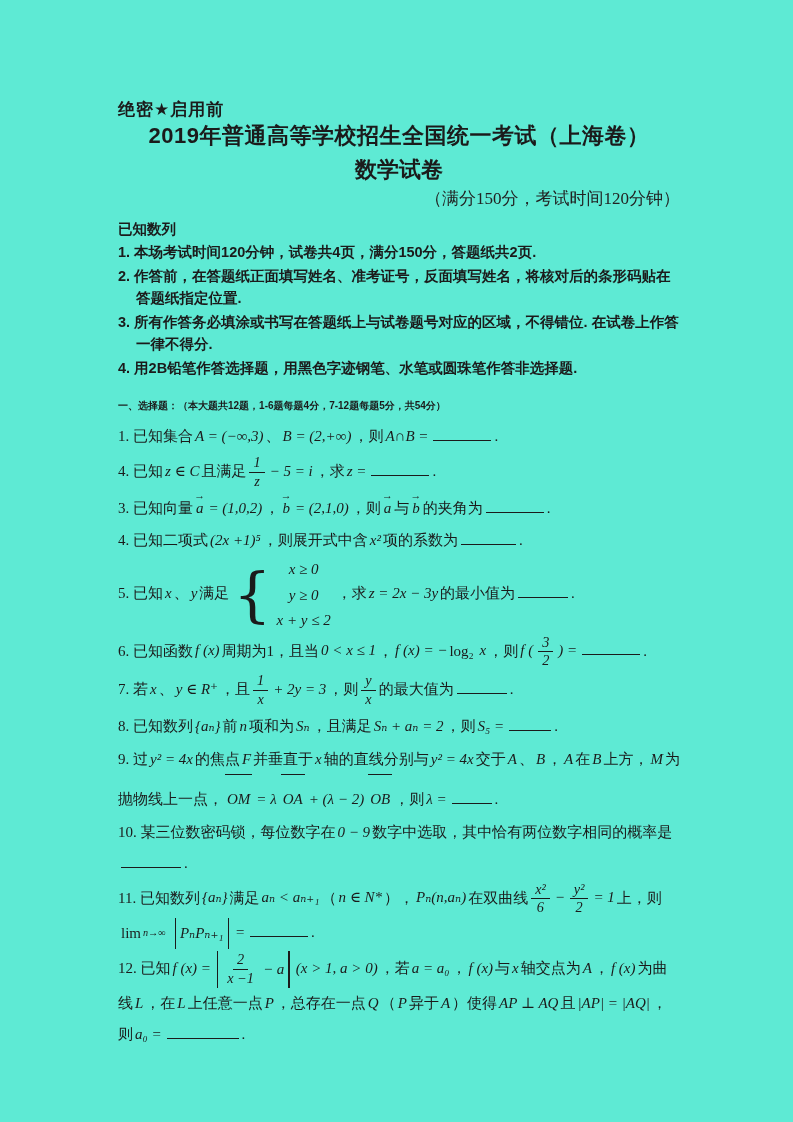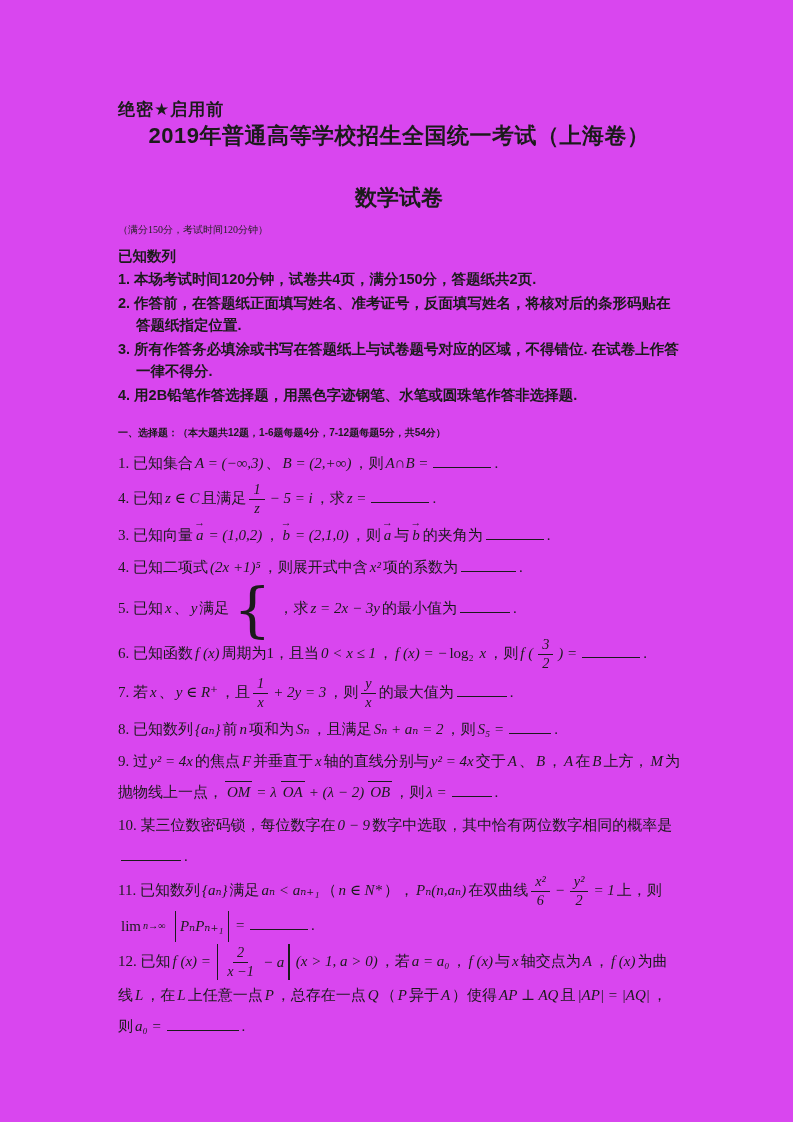--- a/index.html
+++ b/index.html
@@ -1,47 +1,47 @@
 <!DOCTYPE html>
 <html><head>
 <meta charset="utf-8">
 <style>
   html,body{margin:0;padding:0;background:#e8e8e8;}
   .page{
-    position:relative;width:793px;height:1122px;background:#d946ef;
+    position:relative;width:793px;height:1122px;background:#5eead4;
     margin:0 auto;overflow:hidden;color:#1b1b1b;
     font-family:"Liberation Serif","DejaVu Serif",serif;
   }
   .content{position:absolute;left:118px;top:0;width:562px;}
   .secrecy{margin-top:98px;font-family:"Liberation Sans","DejaVu Sans",sans-serif;
     font-weight:700;font-size:17px;letter-spacing:1px;}
   .title{text-align:center;font-family:"Liberation Sans","DejaVu Sans",sans-serif;
     font-weight:700;font-size:22px;letter-spacing:0.5px;}
-  .subtitle{margin-top:32px;text-align:center;font-family:"Liberation Sans","DejaVu Sans",sans-serif;
+  .subtitle{margin-top:4px;text-align:center;font-family:"Liberation Sans","DejaVu Sans",sans-serif;
     font-weight:700;font-size:22px;}
-  .meta{margin-top:10px;text-align:left;font-size:10px;color:#222;}
+  .meta{margin-top:2px;text-align:right;font-size:17px;color:#222;}
   .notice-head{margin-top:10px;font-family:"Liberation Sans","DejaVu Sans",sans-serif;
     font-weight:700;font-size:14.5px;}
   .notice-item{font-family:"Liberation Sans","DejaVu Sans",sans-serif;font-weight:700;
     font-size:14.5px;line-height:1.52;padding-left:18px;text-indent:-18px;margin-top:2px;}
   .section-head{margin-top:20px;font-family:"Liberation Sans","DejaVu Sans",sans-serif;
     font-weight:700;font-size:10px;}
   .questions{margin-top:8px;font-size:15px;}
   .q{line-height:2.05;margin:0 0 2px 0;}
   .cjk{font-style:normal;}
   .math{font-style:italic;font-family:"Liberation Serif","DejaVu Serif",serif;margin:0 2px;}
   .frac{display:inline-flex;flex-direction:column;align-items:center;vertical-align:middle;
     margin:0 3px;font-size:0.95em;line-height:1.25;font-style:italic;}
   .frac .num{padding:0 4px;border-bottom:1.2px solid #1b1b1b;}
   .frac .den{padding:0 4px;}
   .blank{display:inline-block;border-bottom:1.4px solid #1b1b1b;height:0.85em;margin:0 3px;}
   .vec{position:relative;display:inline-block;margin:0 3px;}
   .vec::before{content:"\2192";position:absolute;top:-0.78em;left:50%;
     transform:translateX(-50%);font-size:0.72em;font-style:normal;}
-  .ol{display:inline-block;border-top:1.4px solid #1b1b1b;padding:2px 2px 0 2px;line-height:1.15;}
+  .ol{display:inline-block;border-top:1.4px solid #1b1b1b;padding:16px 2px 0 2px;line-height:1.15;}
   .cases{display:inline-flex;align-items:center;vertical-align:middle;margin:0 4px;}
   .cases .brace{font-size:4.0em;font-weight:400;line-height:0.82;margin-right:3px;
     font-family:"DejaVu Serif",serif;font-style:normal;}
   .caserows{display:inline-flex;flex-direction:column;align-items:center;gap:3px;}
   .caserow{line-height:1.5;}
   .lim{display:inline-flex;flex-direction:row;align-items:center;vertical-align:middle;
     margin:0 3px;line-height:1.05;}
   .limtop{font-style:normal;}
   .limunder{font-size:0.68em;}
   .grp{display:inline-flex;align-items:center;vertical-align:middle;margin:0 2px;}
@@ -71,20 +71,25 @@
     <div class="questions">
         <div class="q"><span class="cjk">1. 已知集合</span><span class="math">A = (−∞,3)</span><span class="cjk">、</span><span class="math">B = (2,+∞)</span><span class="cjk">，则</span><span class="math">A∩B =</span><span class="blank" style="width: 58px;"></span><span class="cjk">.</span></div>
         <div class="q"><span class="cjk">4. 已知</span><span class="math">z ∈ C</span><span class="cjk">且满足</span><span class="frac">
             <span class="num">1</span>
             <span class="den">z</span>
           </span><span class="math">− 5 = i</span><span class="cjk">，求</span><span class="math">z =</span><span class="blank" style="width: 58px;"></span><span class="cjk">.</span></div>
         <div class="q"><span class="cjk">3. 已知向量</span><span class="math vec">a</span><span class="math">= (1,0,2)</span><span class="cjk">，</span><span class="math vec">b</span><span class="math">= (2,1,0)</span><span class="cjk">，则</span><span class="math vec">a</span><span class="cjk">与</span><span class="math vec">b</span><span class="cjk">的夹角为</span><span class="blank" style="width: 58px;"></span><span class="cjk">.</span></div>
         <div class="q"><span class="cjk">4. 已知二项式</span><span class="math">(2x +1)⁵</span><span class="cjk">，则展开式中含</span><span class="math">x²</span><span class="cjk">项的系数为</span><span class="blank" style="width: 55px;"></span><span class="cjk">.</span></div>
         <div class="q"><span class="cjk">5. 已知</span><span class="math">x</span><span class="cjk">、</span><span class="math">y</span><span class="cjk">满足</span><span class="cases">
             <span class="brace">{</span>
+            <span class="caserows">
+              <span class="math caserow">x ≥ 0</span>
+              <span class="math caserow">y ≥ 0</span>
+              <span class="math caserow">x + y ≤ 2</span>
+            </span>
           </span><span class="cjk">，求</span><span class="math">z = 2x − 3y</span><span class="cjk">的最小值为</span><span class="blank" style="width: 50px;"></span><span class="cjk">.</span></div>
         <div class="q"><span class="cjk">6. 已知函数</span><span class="math">f (x)</span><span class="cjk">周期为1，且当</span><span class="math">0 &lt; x ≤ 1</span><span class="cjk">，</span><span class="math">f (x) = −</span><span class="cjk">log₂ </span><span class="math">x</span><span class="cjk">，则</span><span class="math">f (</span><span class="frac">
             <span class="num">3</span>
             <span class="den">2</span>
           </span><span class="math">) =</span><span class="blank" style="width: 58px;"></span><span class="cjk">.</span></div>
         <div class="q"><span class="cjk">7. 若</span><span class="math">x</span><span class="cjk">、</span><span class="math">y ∈ R⁺</span><span class="cjk">，且</span><span class="frac">
             <span class="num">1</span>
             <span class="den">x</span>
           </span><span class="math">+ 2y = 3</span><span class="cjk">，则</span><span class="frac">
             <span class="num">y</span>

